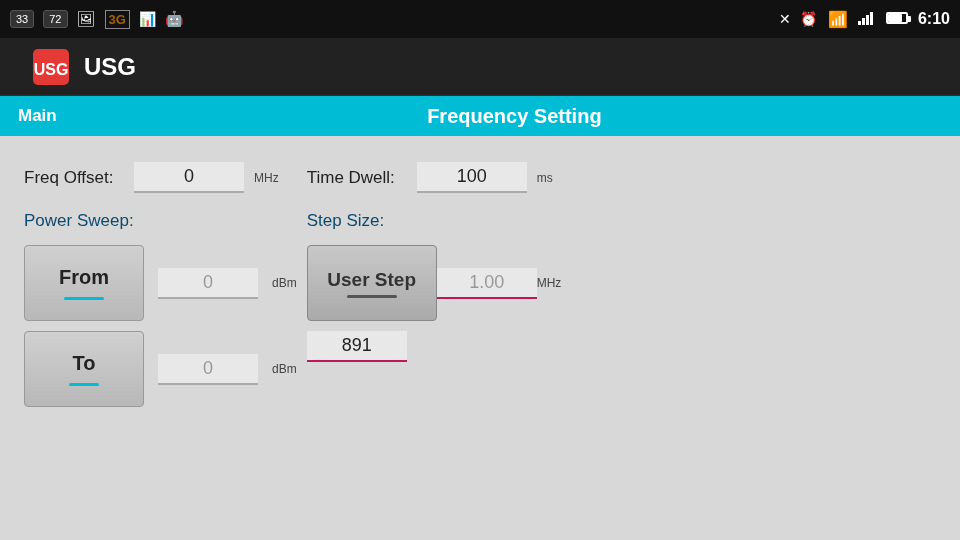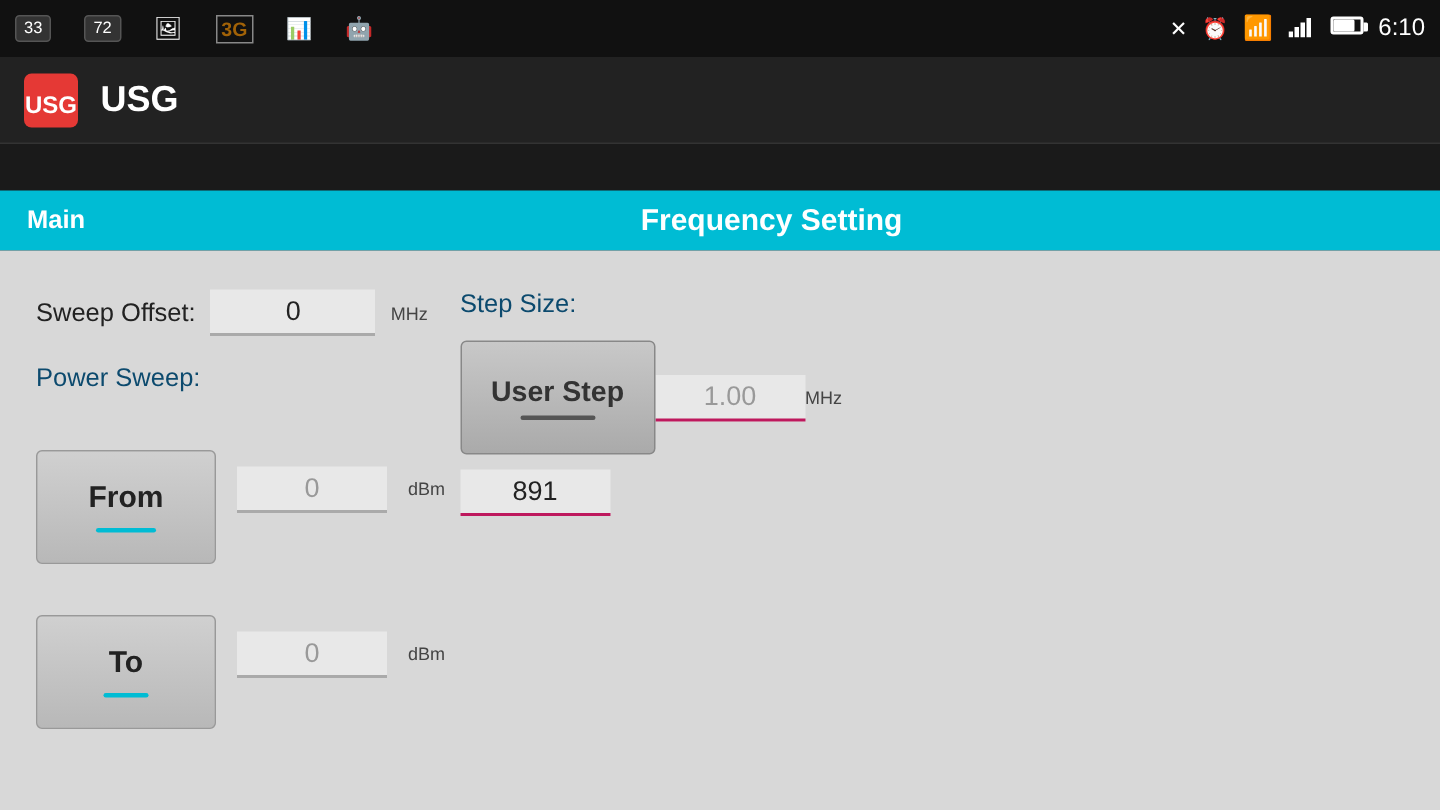--- a/index.html
+++ b/index.html
@@ -17,40 +17,40 @@
       height: 38px;
       background: #111;
       display: flex;
       align-items: center;
       justify-content: space-between;
       padding: 0 10px;
     }
     .status-left {
       display: flex;
       align-items: center;
-      gap: 22px;
+      gap: 9px;
       text-align: center;
     }
     .status-badge {
       background: #333;
       color: #fff;
       font-size: 11px;
       border-radius: 3px;
       padding: 2px 5px;
       border: 1px solid #555;
     }
     .status-right {
       display: flex;
       align-items: center;
       gap: 10px;
       color: #fff;
     }
     .status-time {
       font-size: 16px;
-      font-weight: normal;
+      font-weight: bold;
       color: #fff;
     }
     .battery-icon {
       width: 22px;
       height: 12px;
       border: 2px solid #fff;
       border-radius: 2px;
       position: relative;
       display: inline-block;
     }
@@ -71,21 +71,21 @@
       border-radius: 1px;
     }
 
     
     #title-bar {
       width: 960px;
       height: 58px;
       background: #222;
       display: flex;
       align-items: center;
-      padding: 0 15px;
+      padding: 0 32px;
       gap: 14px;
       border-bottom: 1px solid #333;
     }
     .app-logo {
       width: 38px;
       height: 38px;
     }
     .app-title {
       color: #fff;
       font-size: 24px;
@@ -94,21 +94,20 @@
 
     
     #nav-bar {
       width: 960px;
       height: 40px;
       background: #00bcd4;
       display: flex;
       align-items: center;
       padding: 0 18px;
       gap: 30px;
-      margin-top: 31px;
     }
     .nav-item {
       color: #fff;
       font-size: 17px;
       font-weight: bold;
       cursor: pointer;
     }
     .nav-title {
       flex: 1;
       text-align: center;
@@ -177,21 +176,20 @@
       font-size: 20px;
       font-weight: bold;
       color: #222;
       cursor: pointer;
       display: flex;
       flex-direction: column;
       align-items: center;
       justify-content: center;
       gap: 4px;
       position: relative;
-      margin-top: 24px;
     }
     .sweep-button .btn-underline {
       width: 40px;
       height: 3px;
       background: #00bcd4;
       border-radius: 2px;
       margin-top: 4px;
     }
     .sweep-button.to .btn-underline {
       width: 30px;
@@ -313,21 +311,21 @@
   <span class="nav-item">Main</span>
   <span class="nav-title">Frequency Setting</span>
 </div>
 
 <div id="main-content">
   <div class="main-grid">
 
     <div class="col-left">
 
       <div class="setting-row">
-        <span class="setting-label">Sweep Offset:</span>
+        <span class="setting-label">Freq Offset:</span>
         <input class="setting-input" type="text" value="0" style="">
         <span class="setting-unit">MHz</span>
       </div>
 
       <div class="section-label">Power Sweep:</div>
 
       <div class="sweep-row" style="margin-bottom:10px;">
         <button class="sweep-button">
           <span>From</span>
           <div class="btn-underline"></div>
@@ -341,20 +339,25 @@
           <span>To</span>
           <div class="btn-underline"></div>
         </button>
         <input class="sweep-value-input" type="text" value="0" style="">
         <span class="setting-unit">dBm</span>
       </div>
     </div>
 
     <div class="col-right">
 
+      <div class="setting-row">
+        <span class="setting-label">Time Dwell:</span>
+        <input class="setting-input" type="text" value="100" style="">
+        <span class="setting-unit">ms</span>
+      </div>
 
       <div class="section-label">Step Size:</div>
 
       <div class="step-row" style="margin-bottom:10px;">
         <button class="step-button">
           <span>User Step</span>
           <div class="btn-underline"></div>
         </button>
         <input class="step-value-input" type="text" value="1.00" style="">
         <span class="setting-unit">MHz</span>

